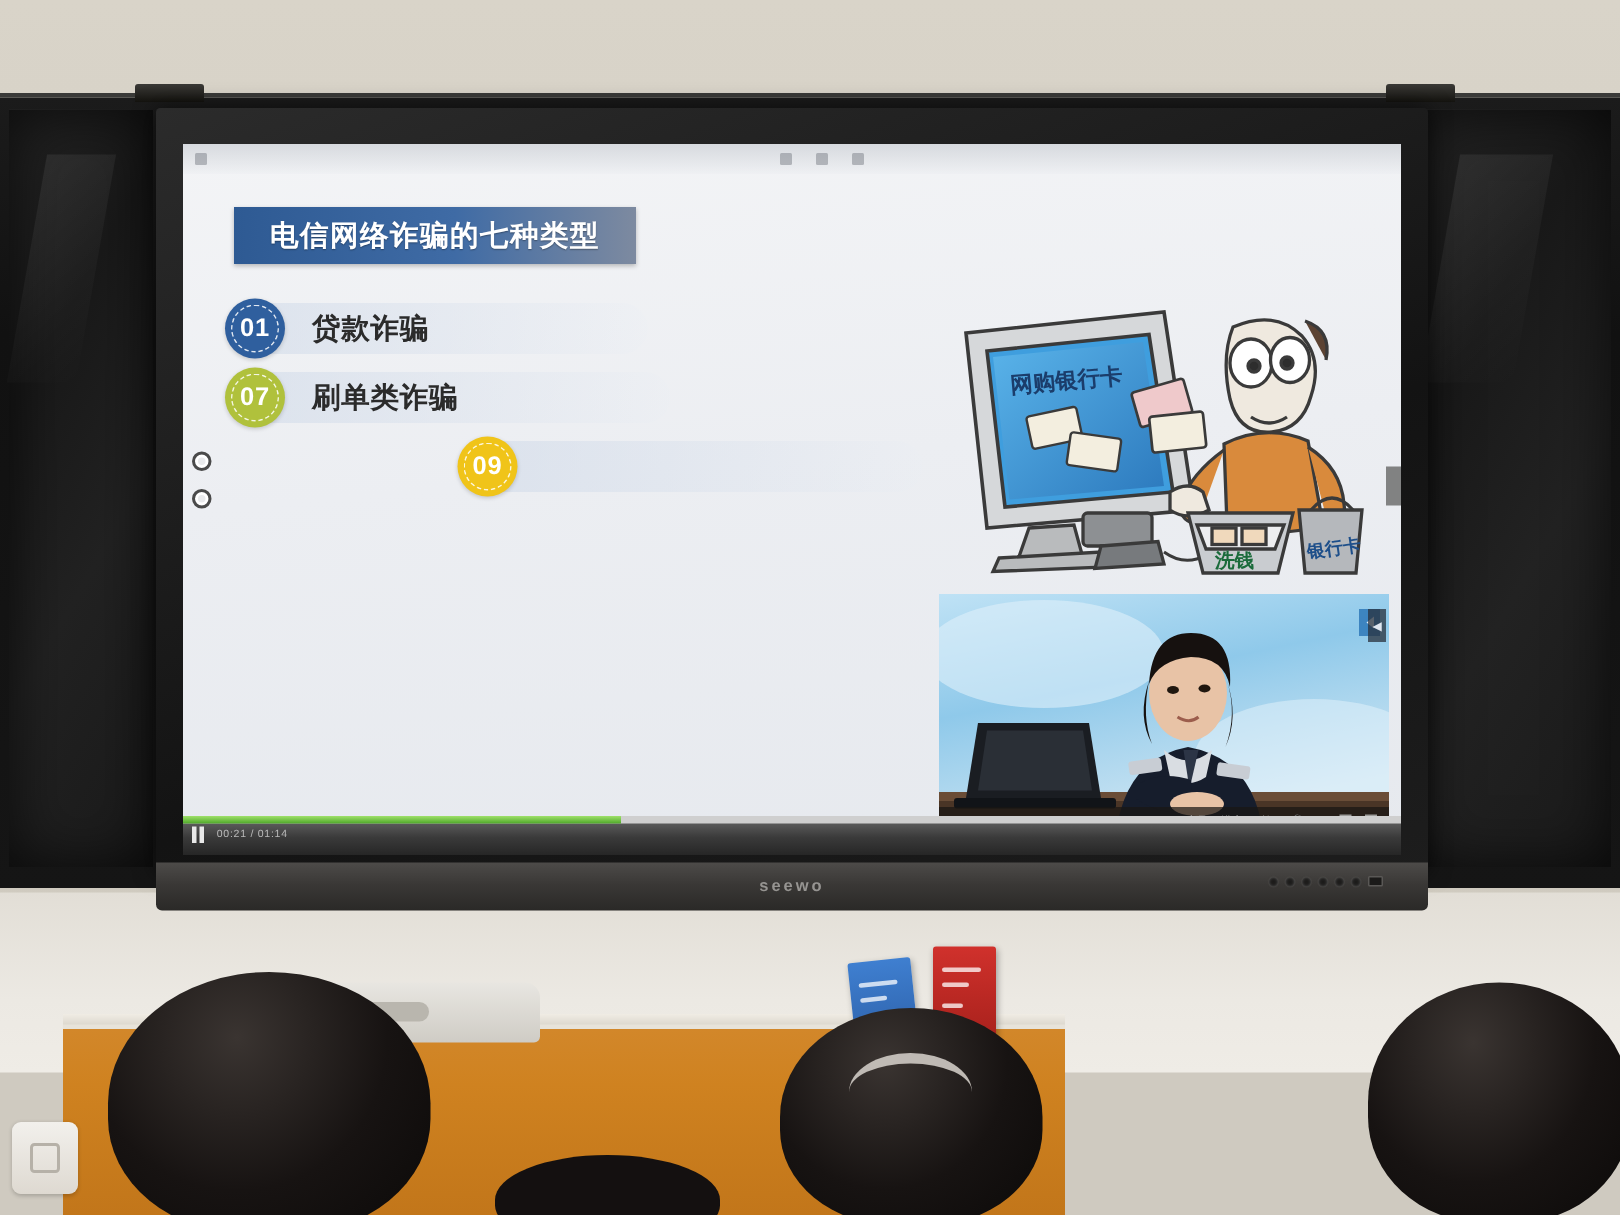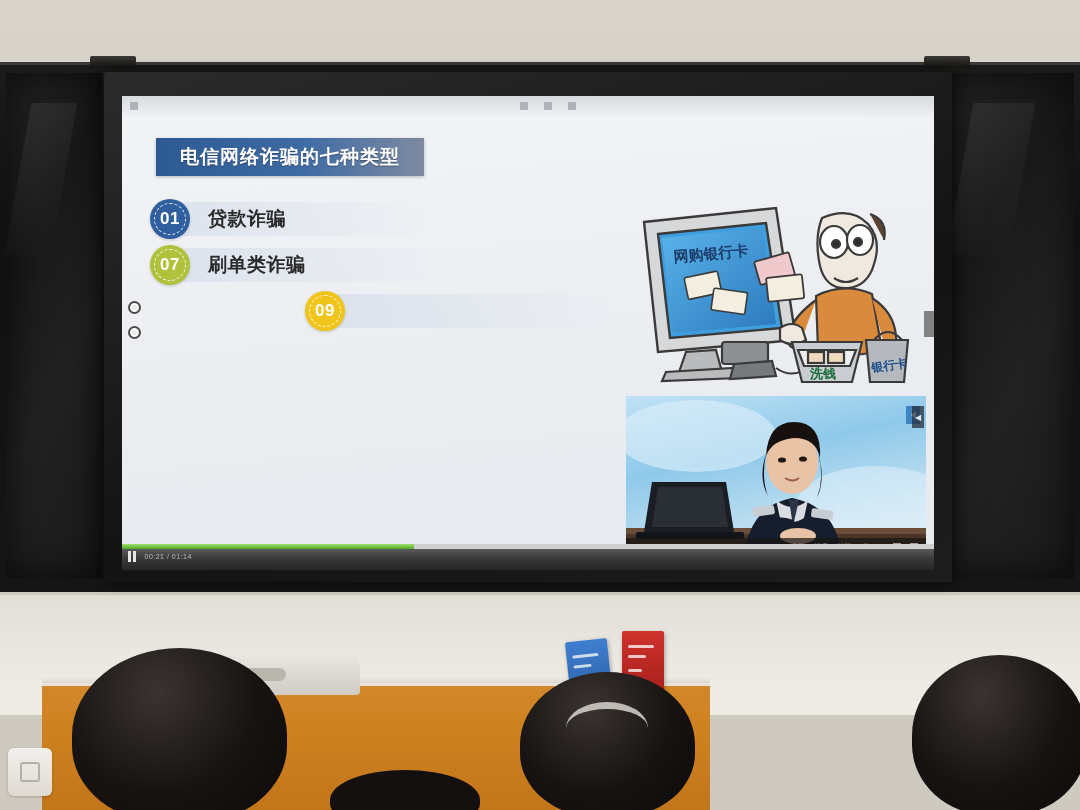--- a/index.html
+++ b/index.html
@@ -402,20 +402,32 @@
       <div class="pb-inner">
         <div class="pause-ico">
             <i></i>
             <i></i>
           </div>
         <div class="pb-txt">00:21 / 01:14</div>
       </div>
     </div>
   </div>
 
+  <div class="bezel-bottom">
+    <div class="brand">seewo</div>
+    <div class="port-row">
+      <div class="port-dot"></div>
+      <div class="port-dot"></div>
+      <div class="port-dot"></div>
+      <div class="port-dot"></div>
+      <div class="port-dot"></div>
+      <div class="port-dot"></div>
+      <div class="port-bar"></div>
+    </div>
+  </div>
 
   <div class="cabinet-top"></div>
   <div class="cabinet"></div>
 
   <div class="chair"></div>
   <div class="chair-slot"></div>
 
   <div class="book blue">
     <div class="book-line" style="top:14px"></div>
     <div class="book-line" style="top:24px; width:18px"></div>

